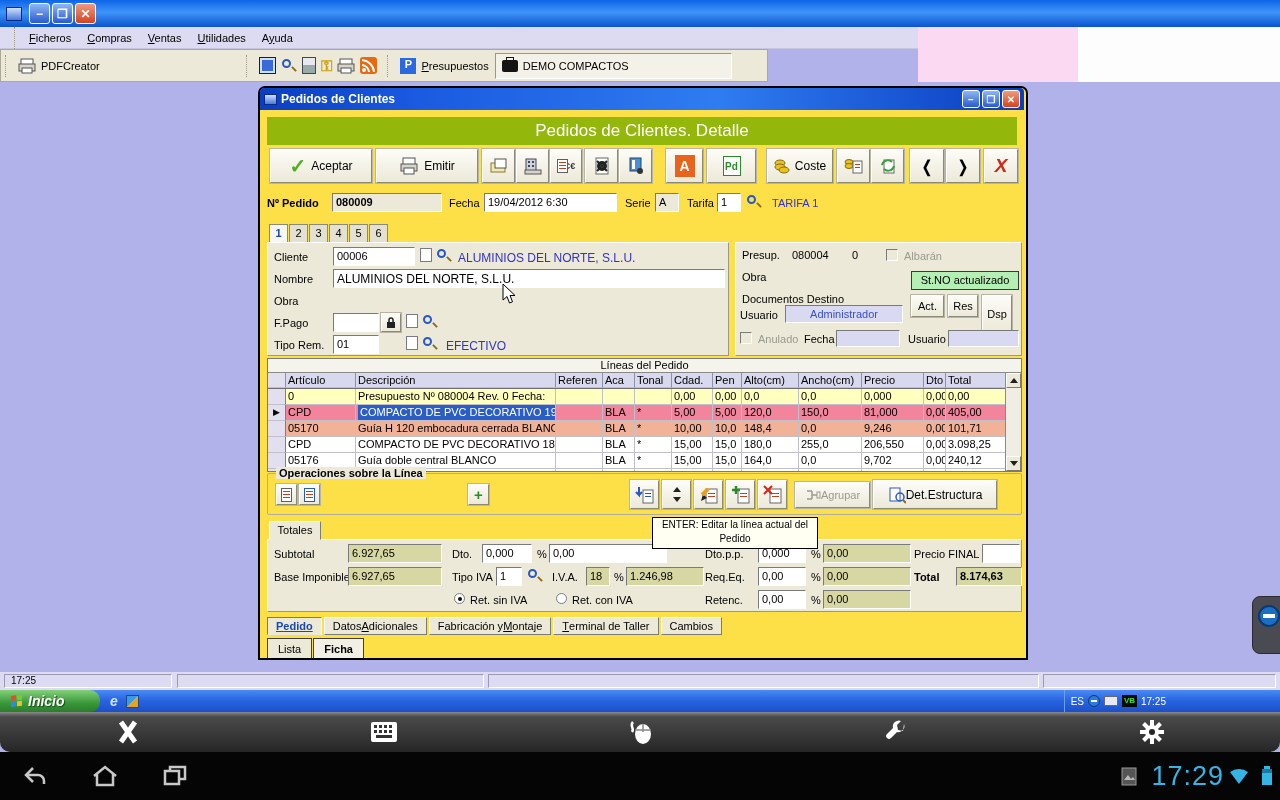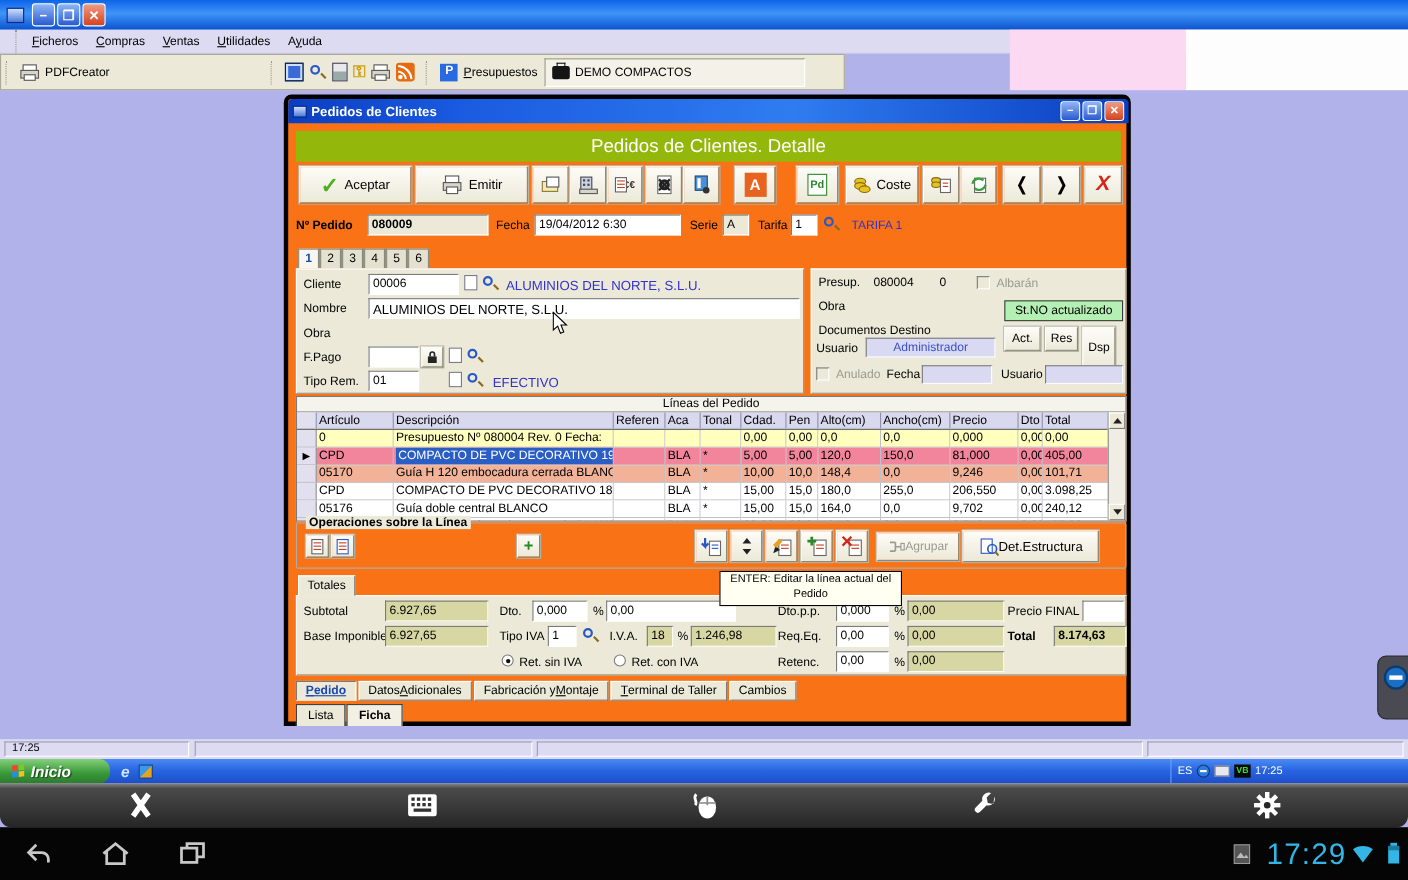--- a/index.html
+++ b/index.html
@@ -33,21 +33,21 @@
 .taskbtn{height:18px;margin-left:6px;background:linear-gradient(180deg,#5b97f7,#3a77e8);border:1px solid #2a5ac8;border-radius:3px;color:#fff;display:flex;align-items:center;gap:4px;padding:0 8px;font-size:10px;white-space:nowrap;overflow:hidden}
 .taskbtn.active{background:#1c44a0;box-shadow:inset 1px 1px 2px #102a66}
 .tray{position:absolute;right:108px;top:0;height:22px;display:flex;align-items:center;gap:4px;color:#fff;font-size:10px;padding:0 6px;border-left:1px solid #6aa0f8}
 
 .droidbar{left:0;top:712px;width:1280px;height:40px;background:linear-gradient(180deg,#8a8a8a 0%,#4a4a4a 12%,#262626 100%);border-radius:0 0 10px 10px;display:flex;align-items:center}
 .droidbtn{width:256px;height:40px;display:flex;align-items:center;justify-content:center}
 .navbar{left:0;top:752px;width:1280px;height:48px;background:#050505;display:flex;align-items:center}
 .navbtn{width:70px;height:48px;display:flex;align-items:center;justify-content:center}
 .navtime{color:#33b5e5;font-size:27px;letter-spacing:1px}
 
-.dialog{left:258px;top:86px;width:770px;height:574px;background:#f97316;border:4px solid #000000;border-radius:7px 7px 0 0}
+.dialog{left:258px;top:86px;width:770px;height:574px;background:#fde047;border:2px solid #000000;border-radius:7px 7px 0 0}
 .dlg-titlebar{position:absolute;left:0;top:0;width:764px;height:22px;background:linear-gradient(90deg,#0a3ec0,#1a5ae0 20%,#2f7cf0 60%,#0a3ec0);border-radius:4px 4px 0 0;display:flex;align-items:center;padding:0 4px;color:#fff;font-weight:bold;font-size:12px}
 .dlgbtn{width:18px;height:18px;border-radius:3px;border:1px solid #fff;background:linear-gradient(180deg,#8fb6f5,#2a5ad0);color:#fff;display:flex;align-items:center;justify-content:center;font-weight:bold;font-size:10px;margin-left:2px}
 .dlgbtn.close{background:linear-gradient(180deg,#f09a80,#d4431f)}
 .banner{position:absolute;left:7px;top:29px;width:750px;height:28px;background:#93b70a;color:#fff;font-weight:normal;font-size:17px;display:flex;align-items:center;justify-content:center}
 .tbtn{position:absolute;top:0;height:34px;background:linear-gradient(180deg,#fdfcf7,#ece9d8);border:1px solid;border-color:#fff #8a8a7a #8a8a7a #fff;box-shadow:0 0 0 1px #b8b5a5;display:flex;align-items:center;justify-content:center;gap:5px;font-size:12px}
 .fldlabel{position:absolute;font-size:11px}
 .fld{position:absolute;height:19px;padding:2px 3px;font-size:11px}
 .ptab{width:19px;height:18px;border:1px solid #8a8a7a;border-bottom:none;background:#e4e1d0;text-align:center;padding-top:2px;margin-right:1px}
 .ptab.active{background:#f7f6f0;color:#1848b0;font-weight:bold}
 .panelbox{position:absolute;border:1px solid;border-color:#fff #9a9786 #9a9786 #fff;background:#ece9d8}
@@ -216,21 +216,21 @@
       <span class="tbtn" style="left:352px;width:33px">
           <svg width="18" height="18">
             <rect x="3" y="1" width="11" height="13" fill="#4a90d8" stroke="#246"></rect>
             <rect x="5" y="3" width="3" height="9" fill="#fff"></rect>
             <circle cx="13" cy="14" r="3" fill="#333"></circle>
           </svg>
         </span>
       <span class="tbtn" style="left:399px;width:37px">
           <span style="width:20px;height:22px;background:#e8641e;color:#fff;font-weight:bold;font-size:14px;display:inline-flex;align-items:center;justify-content:center">A</span>
         </span>
-      <span class="tbtn" style="left:455px;width:38px">
+      <span class="tbtn" style="left:440px;width:49px">
           <span style="width:18px;height:20px;border:1px solid #2a8a2a;color:#2a8a2a;font-weight:bold;font-size:10px;display:inline-flex;align-items:center;justify-content:center;background:#fff">Pd</span>
         </span>
       <span class="tbtn" style="left:500px;width:66px">
           <svg width="16" height="16">
             <ellipse cx="6" cy="5" rx="5" ry="3" fill="#e8c21e" stroke="#8a6a10"></ellipse>
             <ellipse cx="6" cy="9" rx="5" ry="3" fill="#e8c21e" stroke="#8a6a10"></ellipse>
             <ellipse cx="10" cy="12" rx="5" ry="3" fill="#e8c21e" stroke="#8a6a10"></ellipse>
           </svg>
           <span>Coste</span>
         </span>

